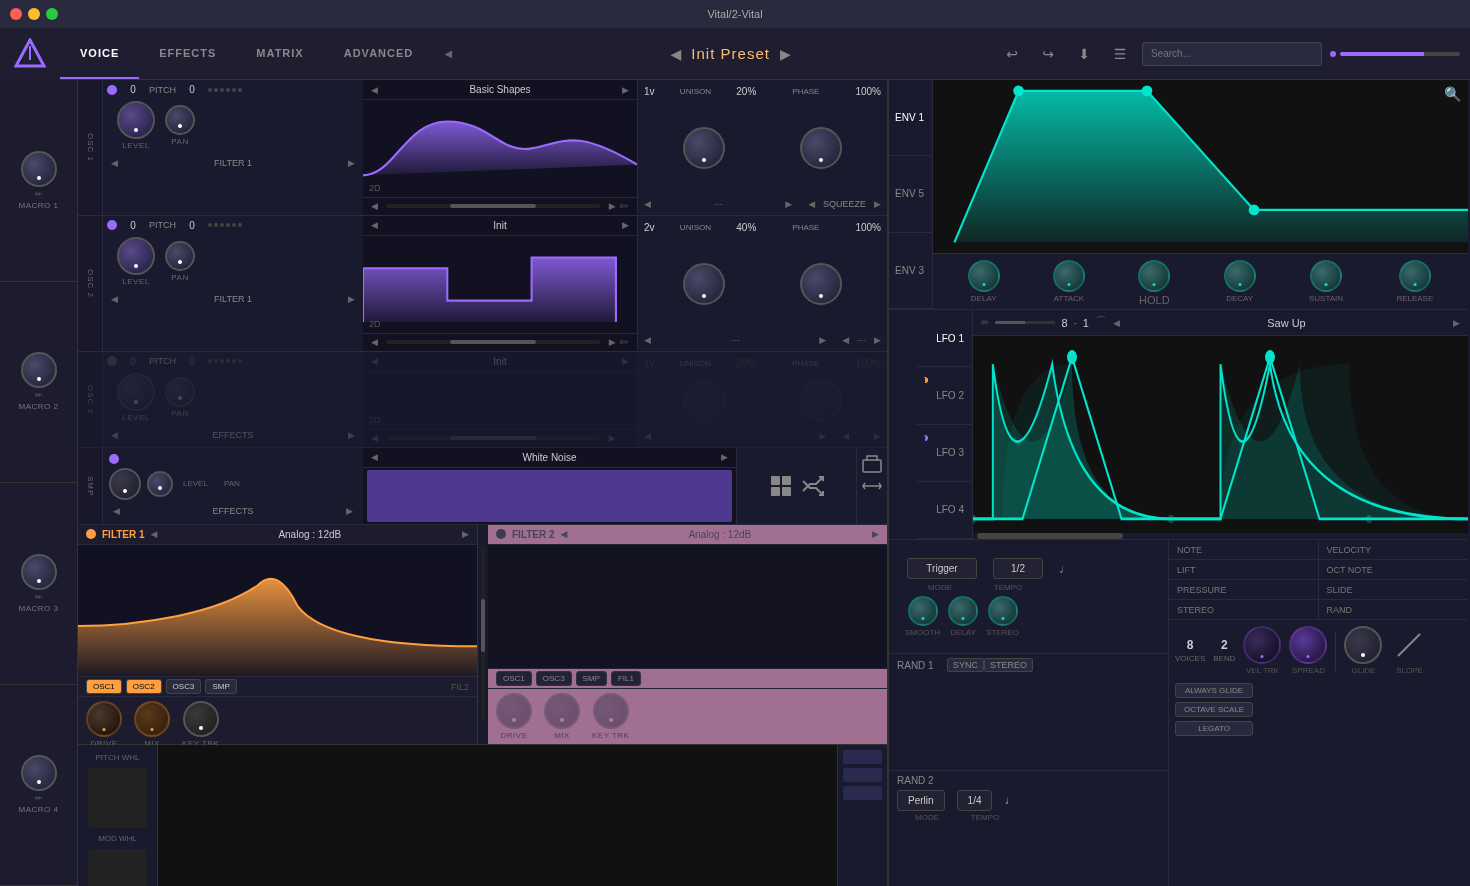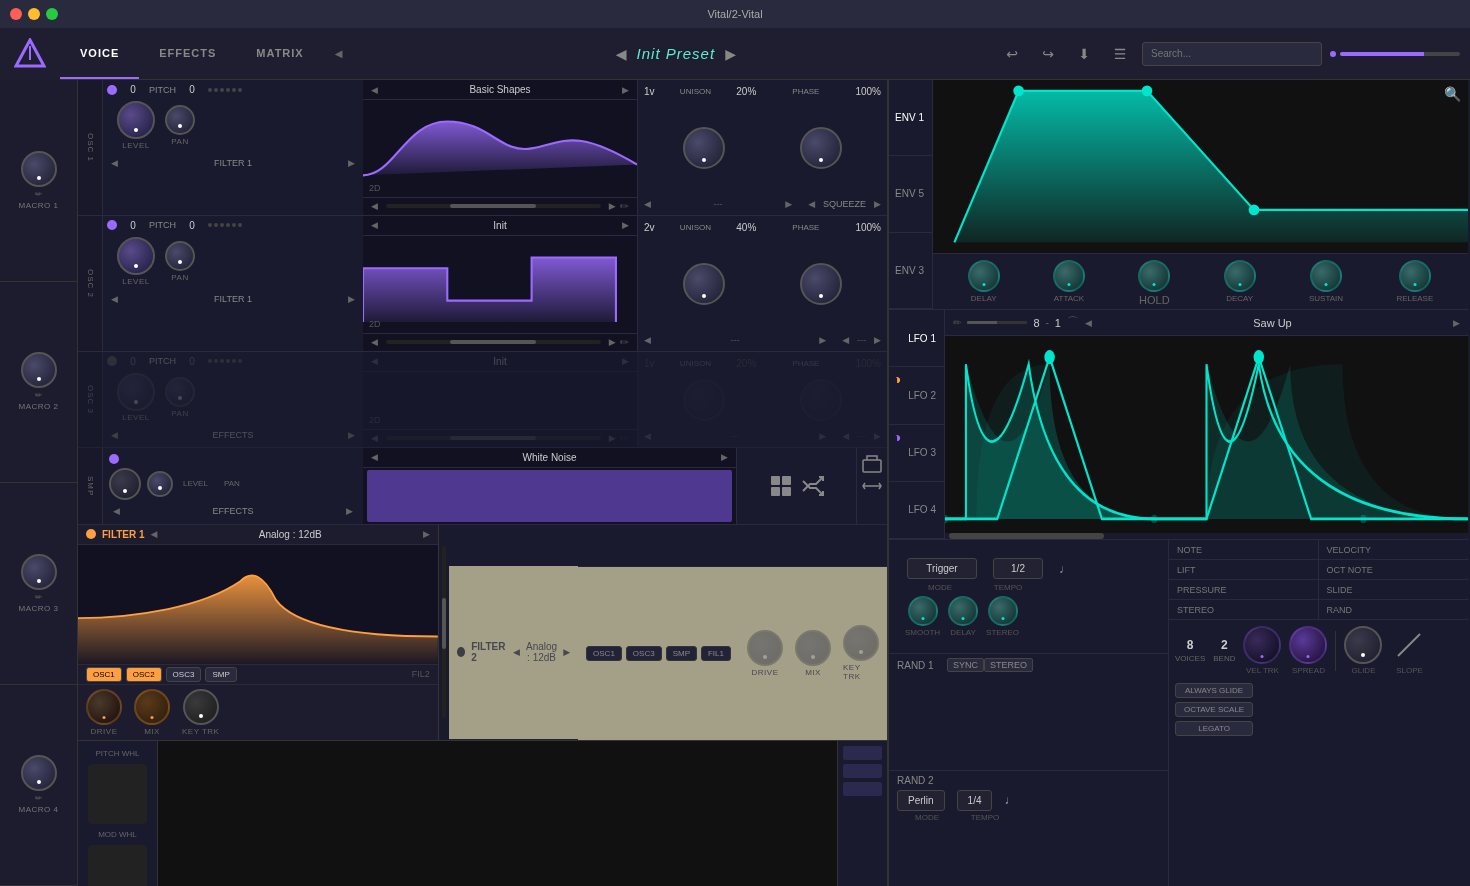--- a/index.html
+++ b/index.html
@@ -92,24 +92,23 @@
       flex: 1;
       display: flex;
       align-items: center;
       justify-content: center;
       gap: 10px;
     }
     .preset-prev, .preset-next {
       color: #888; cursor: pointer; font-size: 14px;
     }
     .preset-name {
-      color: #5eead4;
+      color: #fdba74;
       font-size: 15px;
       letter-spacing: 1px;
-      font-style: italic;
     }
     .top-actions {
       display: flex;
       align-items: center;
       gap: 8px;
       padding-right: 10px;
     }
     .action-btn {
       color: #888; cursor: pointer; font-size: 14px;
       width: 28px; height: 28px;
@@ -333,24 +332,23 @@
     }
     .filter1 {
       flex: 1;
       background: #1c1c2e;
       border-right: 1px solid #333;
       display: flex;
       flex-direction: column;
     }
     .filter2 {
       flex: 1;
-      background: #fef9c3;
-      display: flex;
-      flex-direction: row;
-      margin-top: 41px;
+      background: #f9a8d4;
+      display: flex;
+      flex-direction: column;
     }
     .filter-header {
       display: flex;
       align-items: center;
       padding: 4px 8px;
       border-bottom: 1px solid #2a2a3e;
       gap: 6px;
     }
     .filter-active-dot {
       width: 10px; height: 10px;
@@ -591,20 +589,21 @@
     <div class="logo">
       <svg viewBox="0 0 32 32" fill="none">
         <polygon points="16,2 30,28 2,28" stroke="#9b6bff" stroke-width="3" fill="none"></polygon>
         <line x1="16" y1="8" x2="16" y2="22" stroke="#9b6bff" stroke-width="2"></line>
       </svg>
     </div>
     <div class="nav-tabs">
       <div class="nav-tab active">VOICE</div>
       <div class="nav-tab">EFFECTS</div>
       <div class="nav-tab">MATRIX</div>
+      <div class="nav-tab">ADVANCED</div>
     </div>
     <div class="nav-arrow">◀</div>
     <div class="preset-area">
       <div class="preset-prev">◀</div>
       <div class="preset-name">Init Preset</div>
       <div class="preset-next">▶</div>
     </div>
     <div class="top-actions">
       <div class="action-btn">↩</div>
       <div class="action-btn">↪</div>
@@ -1198,21 +1197,21 @@
               <div class="knob-teal">
                 <div class="knob-teal-dot"></div>
               </div>
               <span style="color:#666;font-size:8px;text-align:center;">RELEASE</span>
             </div>
           </div>
         </div>
       </div>
 
       <div style="display:flex;border-bottom:1px solid #2a2a3e;height:230px;">
-        <div style="width:56px;display:flex;flex-direction:column;border-right:1px solid #2a2a3e;">
+        <div style="width:56px;display:flex;flex-direction:column;border-right:1px solid #2a2a3e;margin-left:28px;">
 
           <div style="display:flex;flex-direction:column;width:100%;height:100%;">
             <div class="lfo-label-item active" style="border-bottom:1px solid #2a2a3e;">LFO 1</div>
             <div class="lfo-label-item" style="border-bottom:1px solid #2a2a3e;position:relative;">
               LFO 2
               <span style="position:absolute;left:4px;color:#ff9f40;font-size:14px;top:4px;">◑</span>
             </div>
             <div class="lfo-label-item" style="border-bottom:1px solid #2a2a3e;position:relative;">
               LFO 3
               <span style="position:absolute;left:4px;color:#9b6bff;font-size:14px;top:4px;">◑</span>

